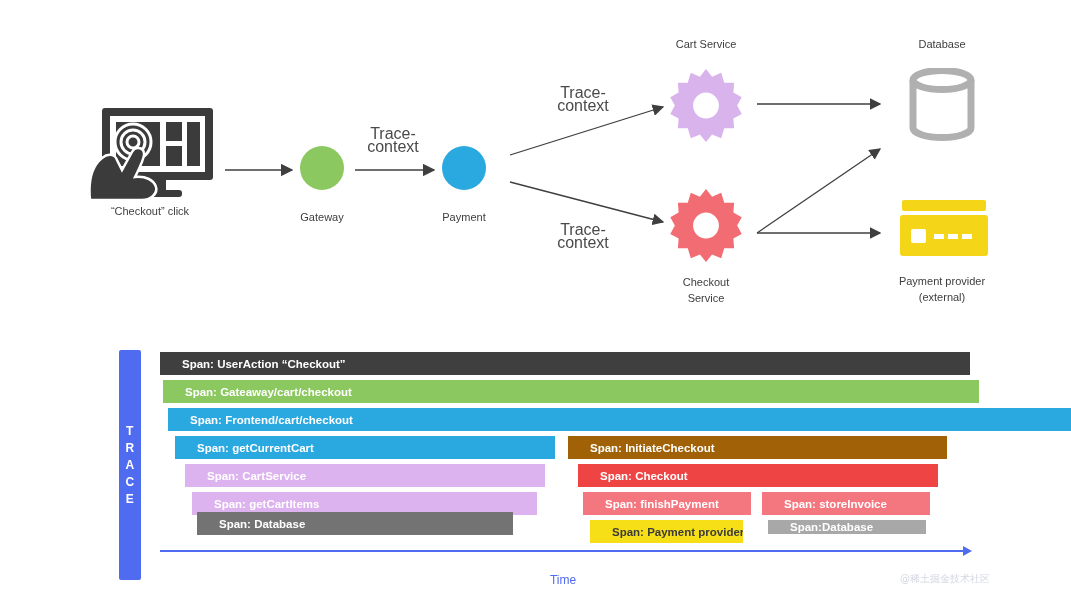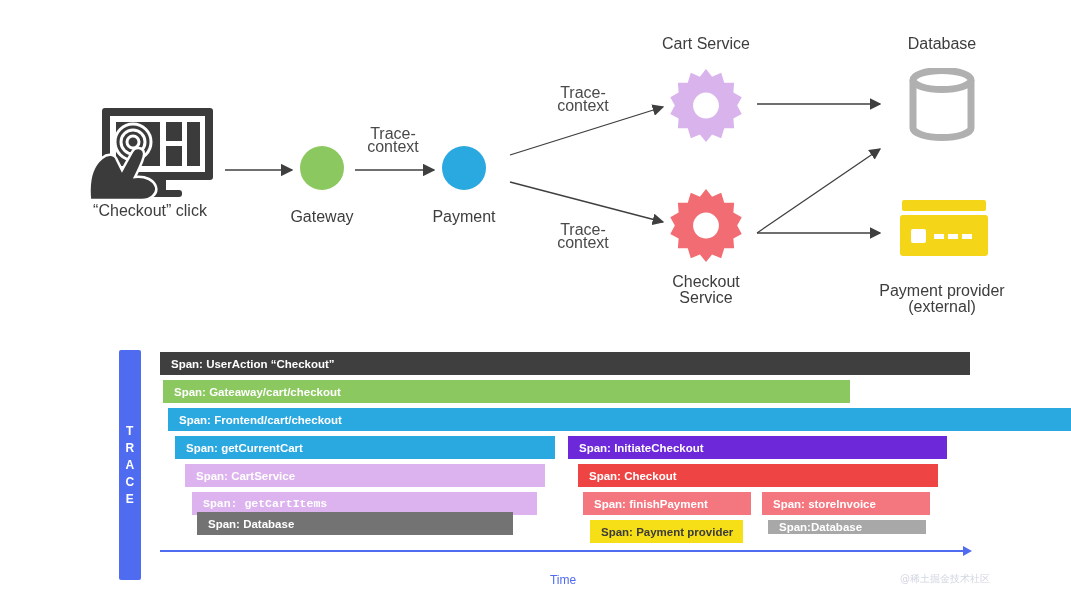--- a/index.html
+++ b/index.html
@@ -7,41 +7,41 @@
     width:1071px;height:600px;background:#ffffff;
     font-family:"Liberation Sans", sans-serif;
     color:#3b3b3b;overflow:hidden;position:relative;
   }
   #stage{position:relative;width:1071px;height:600px;}
 
   .abs{position:absolute;}
 
   
   .node-label{
-    position:absolute;text-align:center;font-size:16px;color:#3d3d3d;
+    position:absolute;text-align:center;font-size:11px;color:#3d3d3d;
     line-height:16px;white-space:pre-line;
   }
   .edge-label{
     position:absolute;text-align:center;font-size:16px;color:#4a4a4a;
     line-height:13px;white-space:pre-line;
   }
   .circle{position:absolute;border-radius:50%;}
 
   
   .trace-rail{
     position:absolute;background:#4f6bf0;border-radius:2px;
     display:flex;flex-direction:column;align-items:center;justify-content:center;
   }
   .trace-rail span{
     color:#ffffff;font-size:12px;font-weight:600;line-height:17px;letter-spacing:.5px;
   }
   .span-bar{
     position:absolute;display:flex;align-items:center;
     font-size:11.5px;font-weight:600;color:#ffffff;
-    padding-left:11px;box-sizing:border-box;white-space:nowrap;overflow:hidden;
+    padding-left:22px;box-sizing:border-box;white-space:nowrap;overflow:hidden;
   }
   .time-axis{position:absolute;height:2px;background:#4f6bf0;}
   .time-arrow{
     position:absolute;width:0;height:0;
     border-top:5px solid transparent;border-bottom:5px solid transparent;
     border-left:9px solid #4f6bf0;
   }
   .time-label{
     position:absolute;color:#4f6bf0;font-size:12px;text-align:center;
   }
@@ -147,21 +147,21 @@
     <div class="abs" style="left:900px;top:200px;">
       <svg width="88" height="56" viewBox="0 0 88 56">
         <rect x="2" y="0" width="84" height="11" rx="2" fill="#f5d517"></rect>
         <rect x="0" y="15" width="88" height="41" rx="3" fill="#f5d517"></rect>
         <rect x="11" y="29" width="15" height="14" rx="2" fill="#ffffff"></rect>
         <rect x="34" y="34" width="10" height="5" fill="#ffffff"></rect>
         <rect x="48" y="34" width="10" height="5" fill="#ffffff"></rect>
         <rect x="62" y="34" width="10" height="5" fill="#ffffff"></rect>
       </svg>
     </div>
-    <div class="node-label" style="left:862px;top:283px;width:160px;">Payment provider
+    <div class="node-label" style="left:862px;top:273px;width:160px;">Payment provider
 (external)</div>
 
     <div class="edge-label" style="left:353px;top:127px;width:80px;">Trace-
 context</div>
     <div class="edge-label" style="left:545px;top:86px;width:76px;">Trace-
 context</div>
     <div class="edge-label" style="left:545px;top:223px;width:76px;">Trace-
 context</div>
   </div>
 
@@ -170,27 +170,27 @@
     <div class="trace-rail" style="left:119px;top:20px;width:22px;height:230px;">
       <span>T</span>
       <span>R</span>
       <span>A</span>
       <span>C</span>
       <span>E</span>
     </div>
 
     <div id="span-container" style="position:absolute;left:0;top:0;width:1071px;height:230px;">
         <div class="span-bar" style="left: 160px; top: 22px; width: 810px; height: 23px; background: rgb(63, 63, 63);">Span: UserAction “Checkout”</div>
-        <div class="span-bar" style="left: 163px; top: 50px; width: 687px; height: 23px; background: rgb(140, 200, 96);">Span: Gateaway/cart/checkout</div>
+        <div class="span-bar" style="left: 163px; top: 50px; width: 816px; height: 23px; background: rgb(140, 200, 96);">Span: Gateaway/cart/checkout</div>
         <div class="span-bar" style="left: 168px; top: 78px; width: 919px; height: 23px; background: rgb(42, 168, 224);">Span: Frontend/cart/checkout</div>
         <div class="span-bar" style="left: 175px; top: 106px; width: 380px; height: 23px; background: rgb(42, 168, 224);">Span: getCurrentCart</div>
-        <div class="span-bar" style="left: 568px; top: 106px; width: 379px; height: 23px; background: #6d28d9;">Span: InitiateCheckout</div>
+        <div class="span-bar" style="left: 568px; top: 106px; width: 379px; height: 23px; background: #a16207;">Span: InitiateCheckout</div>
         <div class="span-bar" style="left: 185px; top: 134px; width: 360px; height: 23px; background: rgb(220, 179, 239);">Span: CartService</div>
         <div class="span-bar" style="left: 578px; top: 134px; width: 360px; height: 23px; background: #ef4444;">Span: Checkout</div>
-        <div class="span-bar" style="left: 192px; top: 162px; width: 345px; height: 23px; background: rgb(220, 179, 239); font-family: Liberation Mono, monospace;">Span: getCartItems</div>
+        <div class="span-bar" style="left: 192px; top: 162px; width: 345px; height: 23px; background: rgb(220, 179, 239);">Span: getCartItems</div>
         <div class="span-bar" style="left: 583px; top: 162px; width: 168px; height: 23px; background: rgb(244, 118, 127);">Span: finishPayment</div>
         <div class="span-bar" style="left: 762px; top: 162px; width: 168px; height: 23px; background: rgb(244, 118, 127);">Span: storeInvoice</div>
         <div class="span-bar" style="left: 197px; top: 182px; width: 316px; height: 23px; background: #737373;">Span: Database</div>
         <div class="span-bar" style="left: 590px; top: 190px; width: 153px; height: 23px; background: rgb(247, 223, 23); color: rgb(59, 59, 59);">Span: Payment provider</div>
         <div class="span-bar" style="left: 768px; top: 190px; width: 158px; height: 14px; background: rgb(168, 168, 168);">Span:Database</div>
       </div>
 
     <div class="time-axis" style="left:160px;top:220px;width:805px;"></div>
     <div class="time-arrow" style="left:963px;top:216px;"></div>
     <div class="time-label" style="left:523px;top:243px;width:80px;">Time</div>

